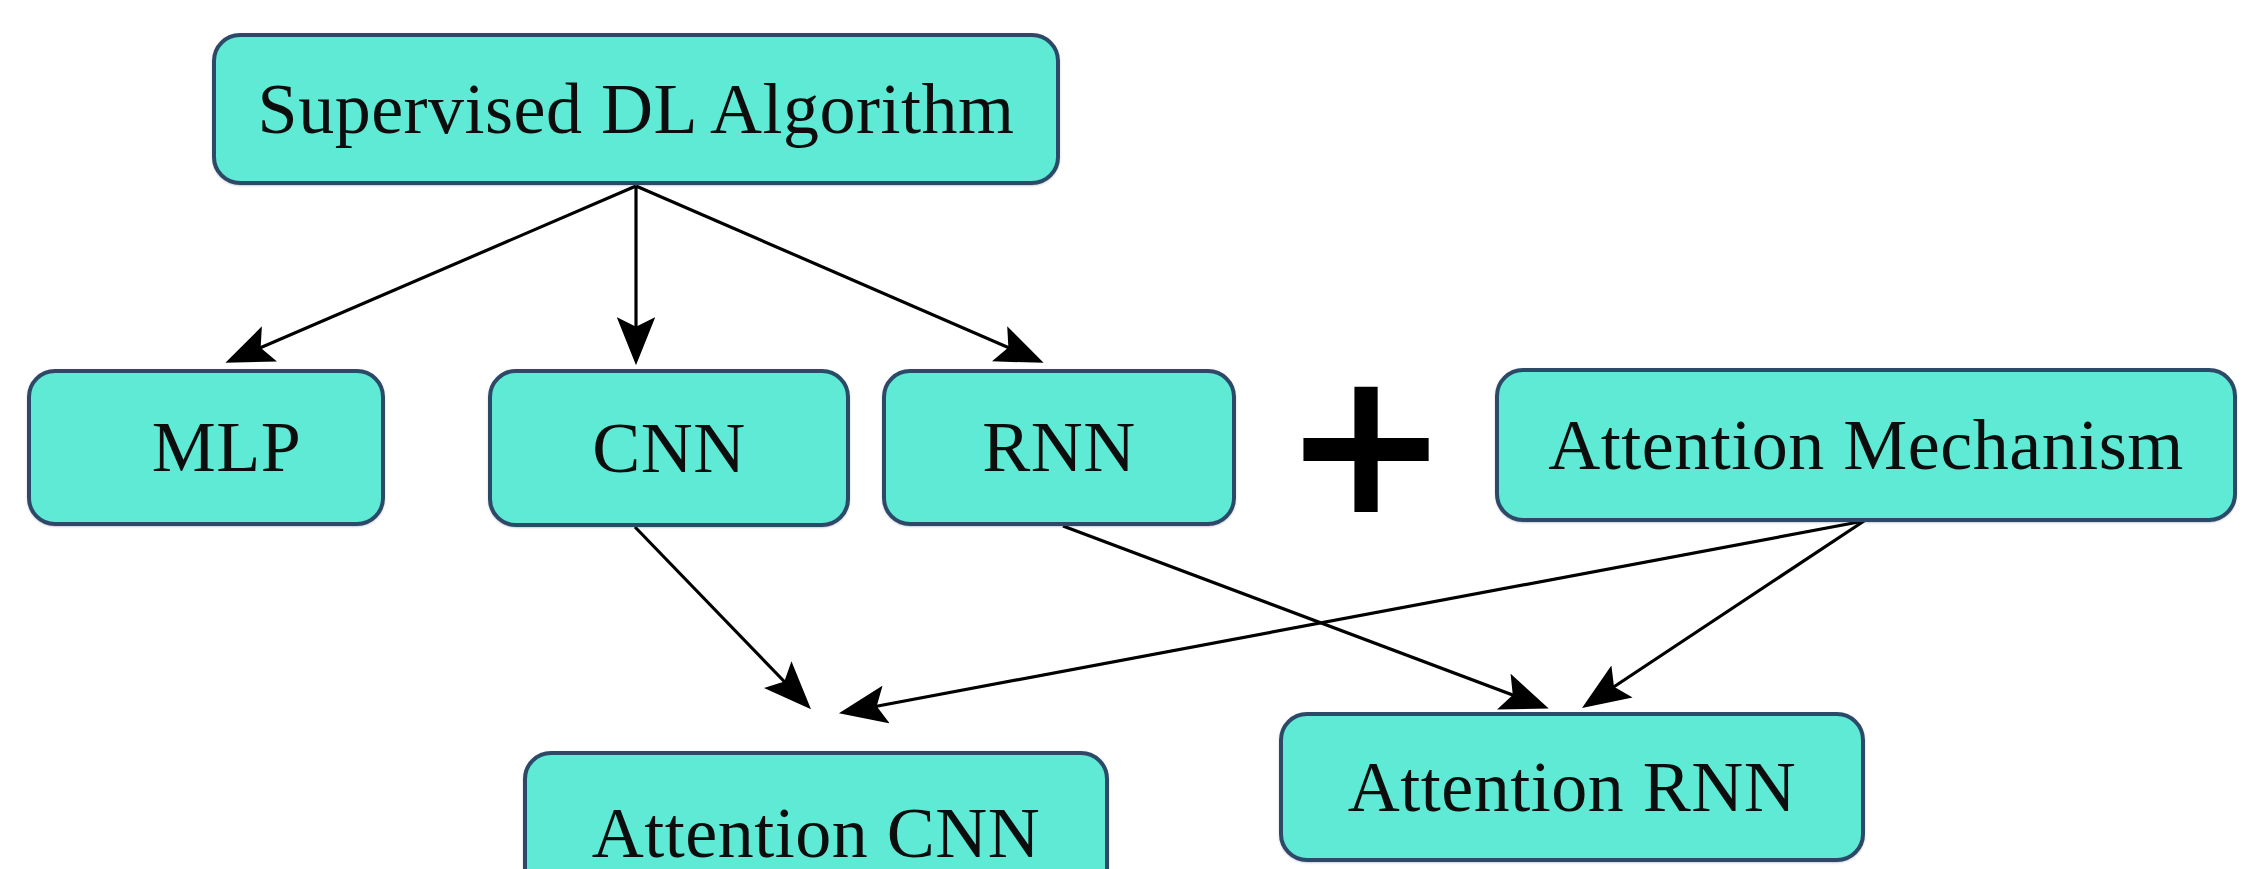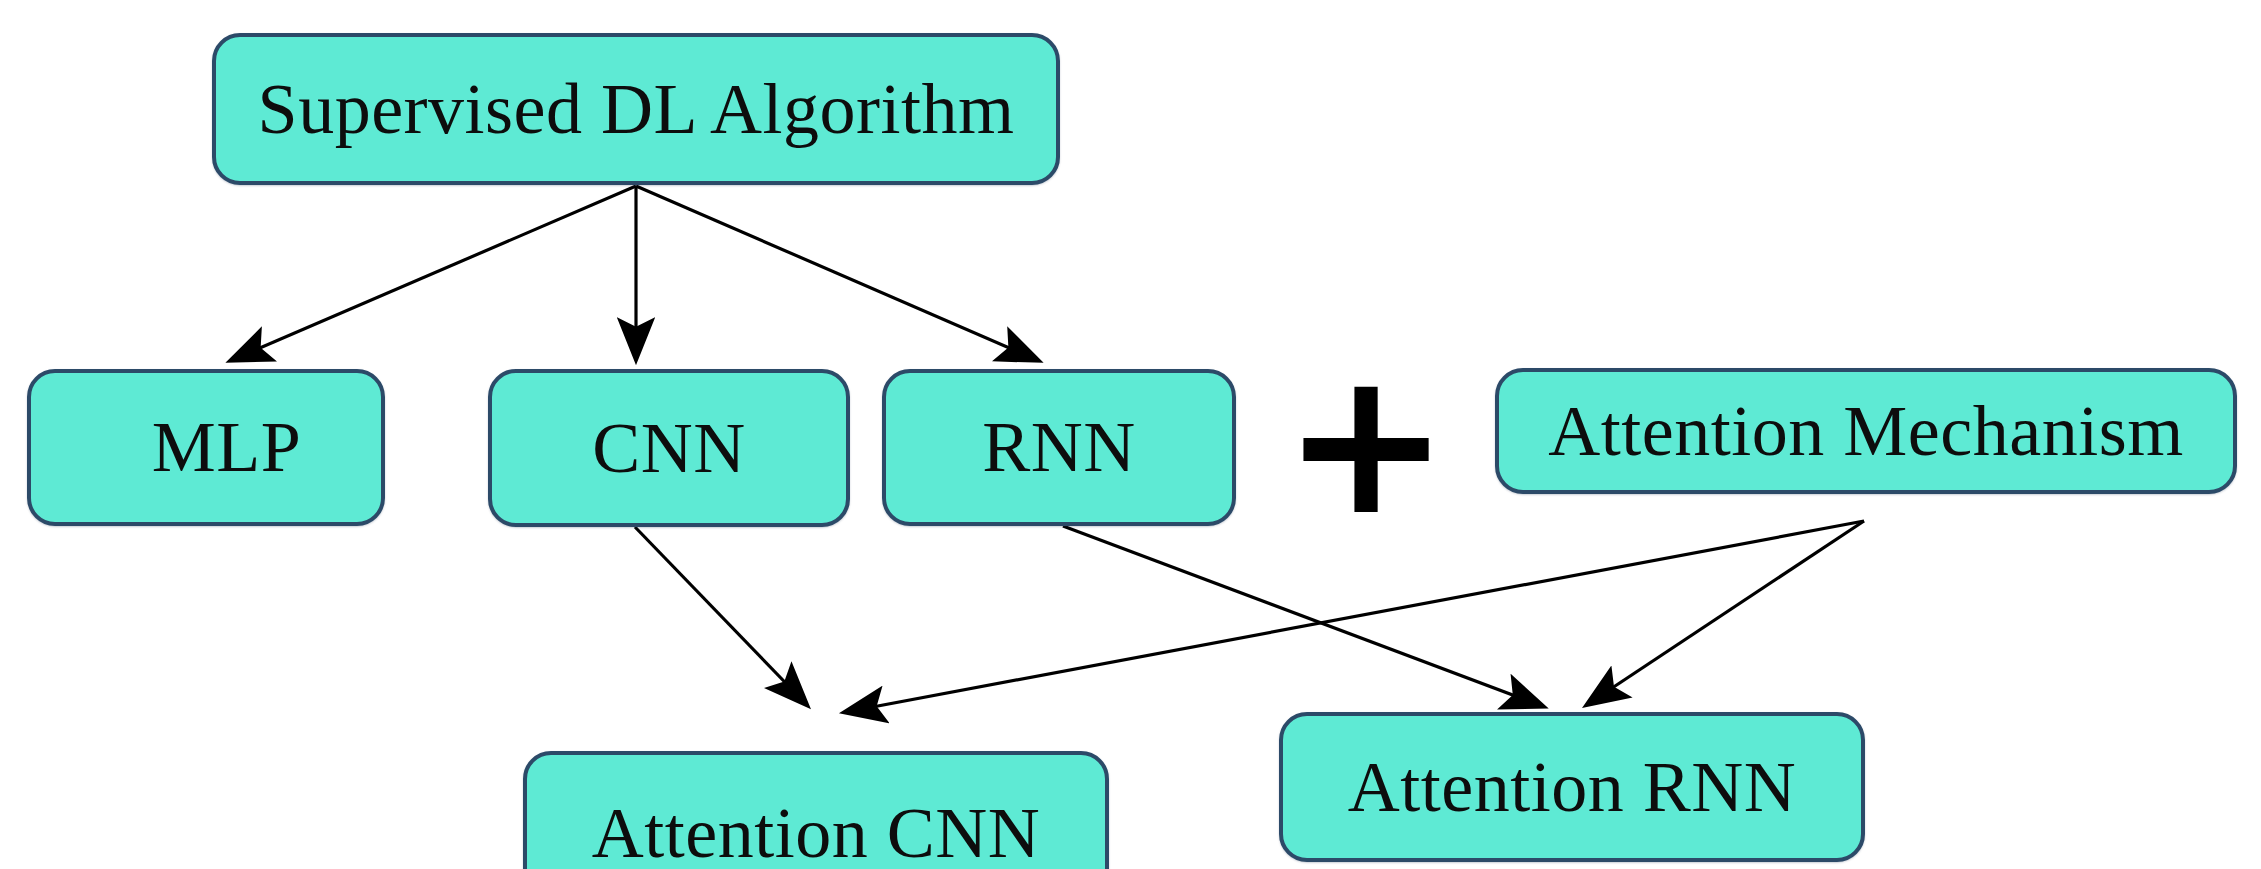--- a/index.html
+++ b/index.html
@@ -86,21 +86,21 @@
   <div class="node" style="left:453px; top:369px; width:362px; height:158px;margin-left:35px;">
     <span class="label">CNN</span>
   </div>
 
   <div class="node" style="left:882px; top:369px; width:354px; height:157px;">
     <span class="label">RNN</span>
   </div>
 
   <div class="plus" style="left:1286px; top:350px; width:160px; height:185px;">+</div>
 
-  <div class="node" style="left:1495px; top:368px; width:742px; height:126px;">
+  <div class="node" style="left:1495px; top:368px; width:742px; height:154px;">
     <span class="label">Attention Mechanism</span>
   </div>
 
   <div class="node" style="left:523px; top:751px; width:586px; height:164px;">
     <span class="label">Attention CNN</span>
   </div>
 
   <div class="node" style="left:1279px; top:712px; width:586px; height:150px;">
     <span class="label">Attention RNN</span>
   </div>

